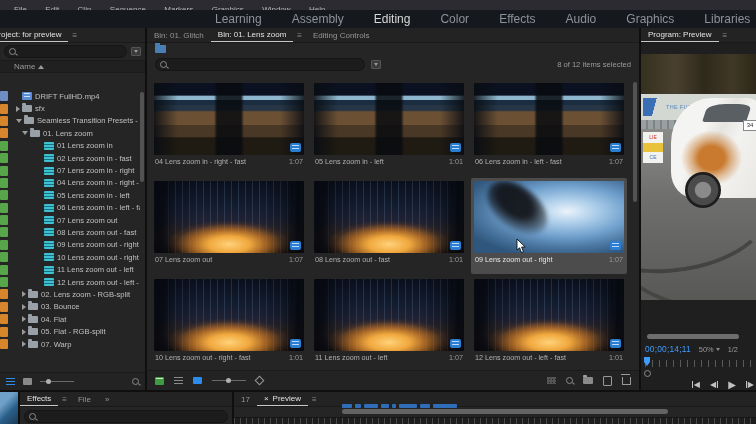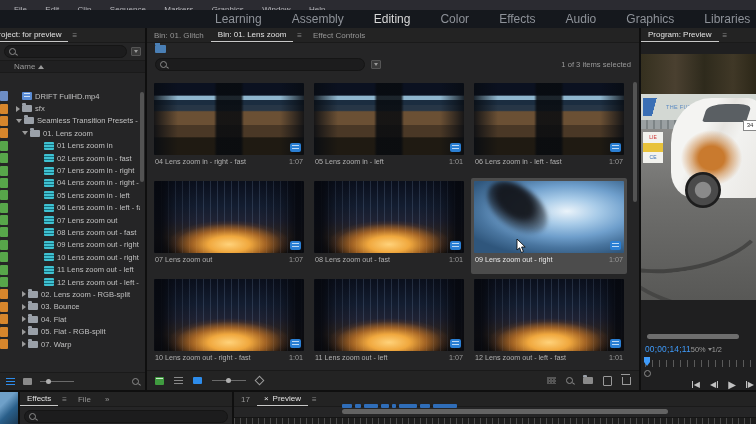--- a/index.html
+++ b/index.html
@@ -105,21 +105,21 @@
        background:radial-gradient(ellipse 55% 45% at 45% 60%,#c97a2e 0 26%,rgba(201,122,46,.55) 40%,transparent 62%),
                   linear-gradient(115deg,#f4f4f2 0 35%,#e6e4e0 48%,#f2f2f0 62%,#e9e7e3 100%);
        border-radius:45% 14% 8% 26%;}
   .car .glass{position:absolute;left:34px;top:6px;width:44px;height:18px;background:#5a5f63;border-radius:40% 30% 10% 10%;transform:skewX(-18deg);}
   .car .num{position:absolute;right:4px;top:22px;width:12px;height:9px;background:#fff;border:1px solid #888;font-size:6px;color:#333;text-align:center;line-height:9px;}
   .wheel{position:absolute;left:44px;top:118px;width:36px;height:36px;border-radius:50%;
          background:radial-gradient(circle,#8a8a8a 0 30%,#4a4a4a 34% 58%,#1d1d1d 62% 100%);}
   .pm-scroll{position:absolute;left:6px;top:306px;width:92px;height:5px;border-radius:3px;background:#6e6e6e;}
   .tc-row{position:absolute;left:0;top:314px;width:138px;height:14px;display:flex;align-items:center;font-size:8.4px;}
   .timecode{color:#3f9bfa;margin-left:4px;letter-spacing:.2px;}
-  .ddl{color:#9a9a9a;font-size:7.4px;margin-left:0;display:flex;align-items:center;gap:2px;white-space:nowrap;text-align:center;}
+  .ddl{color:#9a9a9a;font-size:7.4px;margin-left:8px;display:flex;align-items:center;gap:2px;white-space:nowrap;text-align:center;}
   .caret-dn{width:0;height:0;border-left:2.5px solid transparent;border-right:2.5px solid transparent;border-top:3px solid #8a8a8a;}
   .pm-ruler{position:absolute;left:4px;top:332px;width:108px;height:7px;background:repeating-linear-gradient(90deg,#5a5a5a 0 1px,transparent 1px 7px);}
   .playhead{position:absolute;left:3px;top:329px;width:6px;height:9px;background:#3f9bfa;clip-path:polygon(0 0,100% 0,100% 55%,50% 100%,0 55%);}
   .pm-handle{position:absolute;left:3px;top:342px;width:5px;height:5px;border:1px solid #8a8a8a;border-radius:50%;}
   .transport{position:absolute;left:0;top:350px;width:115px;height:12px;display:flex;align-items:center;justify-content:flex-end;gap:10px;padding-right:2px;box-sizing:border-box;color:#c2c2c2;font-size:8px;}
   .tb{display:flex;align-items:center;gap:1px;}
   .tbar{width:1px;height:7px;background:#c2c2c2;}
   
   #bl-thumb{left:0;top:392px;width:18px;height:32px;background:linear-gradient(135deg,#6fa0c8 0 30%,#2a5f8a 60%,#1b3a55 100%);}
   #effects{left:20px;top:392px;width:212px;height:32px;}
@@ -327,31 +327,31 @@
     <span class="grow"></span>
     <span class="i-mag"></span>
   </div>
 </div>
 
 <div id="bin" class="panel">
   <div class="tabstrip">
     <span class="ptab">Bin: 01. Glitch</span>
     <span class="ptab active">Bin: 01. Lens zoom</span>
     <span class="pmenu">≡</span>
-    <span class="ptab">Effect Controls</span>
+    <span class="ptab">Editing Controls</span>
   </div>
   <div class="binpath">
     <span class="i-bin"></span>
   </div>
   <div class="binsearchrow">
     <span class="searchbox">
         <span class="i-mag"></span>
       </span>
     <span class="i-funnel"></span>
-    <span class="selstatus">1 of 3 items selected</span>
+    <span class="selstatus">8 of 12 items selected</span>
   </div>
   <div class="grid">
     <div class="card">
       <div class="thumb th-esc">
           <span class="seq-badge"></span>
         </div>
       <div class="meta">
           <span>04 Lens zoom in - right - fast</span>
           <span class="cdur">1:07</span>
         </div>

